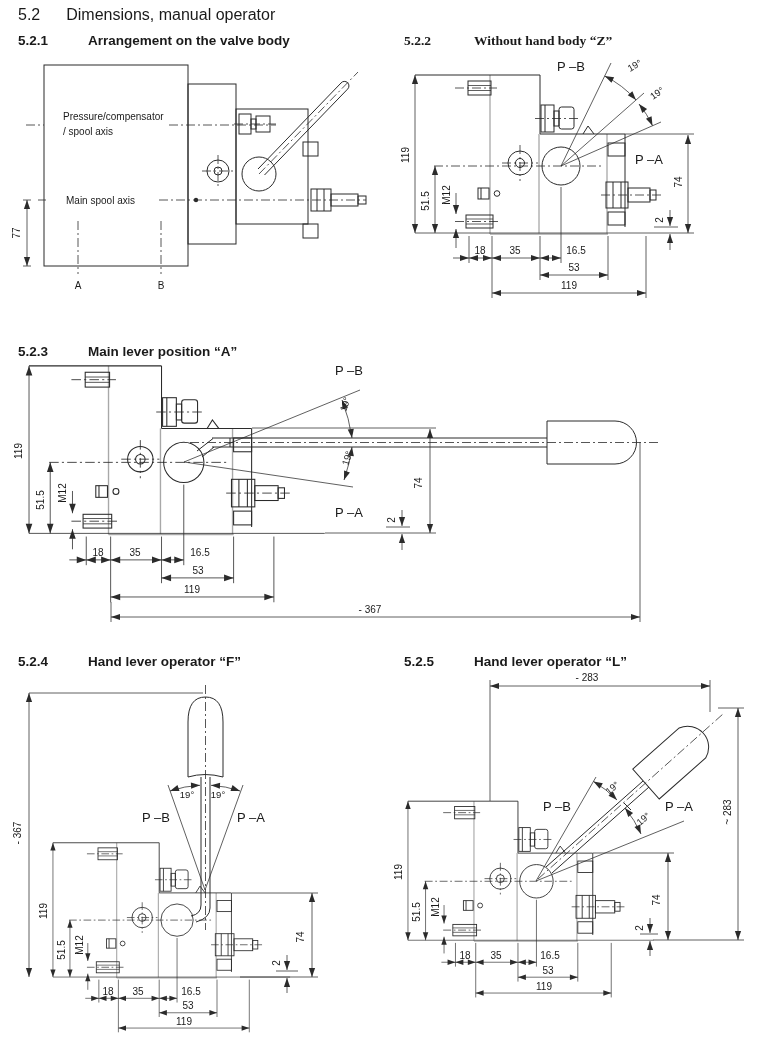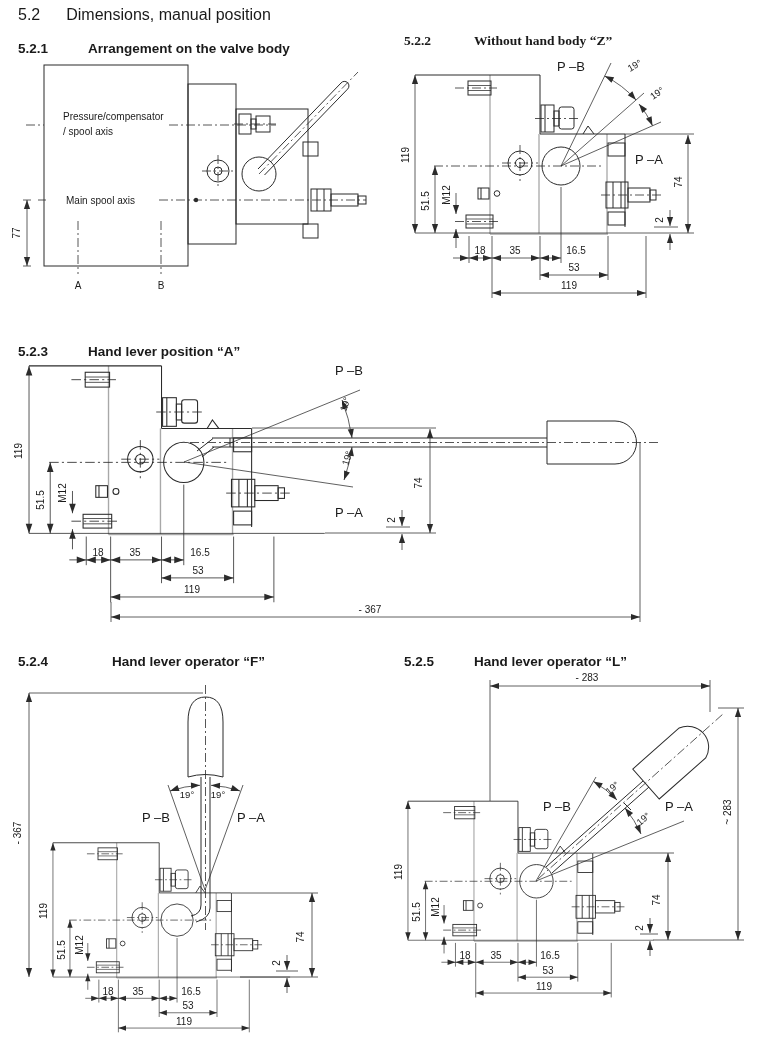--- a/index.html
+++ b/index.html
@@ -97,35 +97,35 @@
       <line class="thin" x1="94" y1="198" x2="142" y2="198" marker-start="url(#ah)" marker-end="url(#ah)"></line>
       <line class="thin" x1="142" y1="198" x2="163" y2="198" marker-start="url(#ah)" marker-end="url(#ah)"></line>
       <line class="thin" x1="142" y1="215" x2="210" y2="215" marker-start="url(#ah)" marker-end="url(#ah)"></line>
       <line class="thin" x1="94" y1="233" x2="248" y2="233" marker-start="url(#ah)" marker-end="url(#ah)"></line>
     </g>
   </defs>
 </svg>
 
 <div class="main-heading">
   <span>5.2</span>
-  <span>Dimensions, manual position</span>
-</div>
-<div class="sec-hdr" style="left:18px;top:33px;margin-top:8px;">
+  <span>Dimensions, manual operator</span>
+</div>
+<div class="sec-hdr" style="left:18px;top:33px;">
   <span class="num">5.2.1</span>
   <span>Arrangement on the valve body</span>
 </div>
 <div class="sec-hdr" style="left:404px;top:33px;font-family:Liberation Serif, serif;">
   <span class="num">5.2.2</span>
   <span>Without hand body “Z”</span>
 </div>
 <div class="sec-hdr" style="left:18px;top:344px;">
   <span class="num">5.2.3</span>
-  <span>Hand lever position “A”</span>
-</div>
-<div class="sec-hdr" style="left:18px;top:654px;gap:24px;">
+  <span>Main lever position “A”</span>
+</div>
+<div class="sec-hdr" style="left:18px;top:654px;">
   <span class="num">5.2.4</span>
   <span>Hand lever operator “F”</span>
 </div>
 <div class="sec-hdr" style="left:404px;top:654px;">
   <span class="num">5.2.5</span>
   <span>Hand lever operator “L”</span>
 </div>
 
 <svg class="fig" style="left:14px;top:56px;" width="372" height="250" viewBox="0 0 372 250">
   <g>

